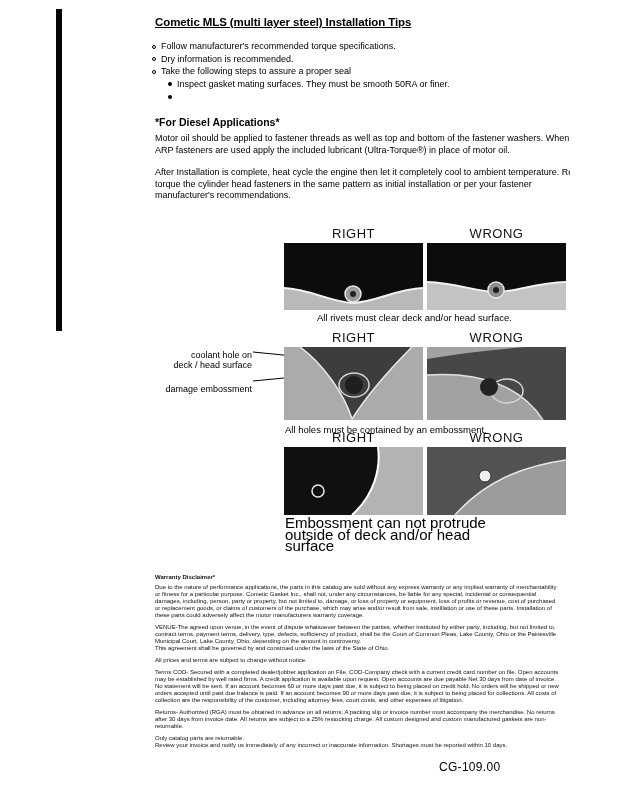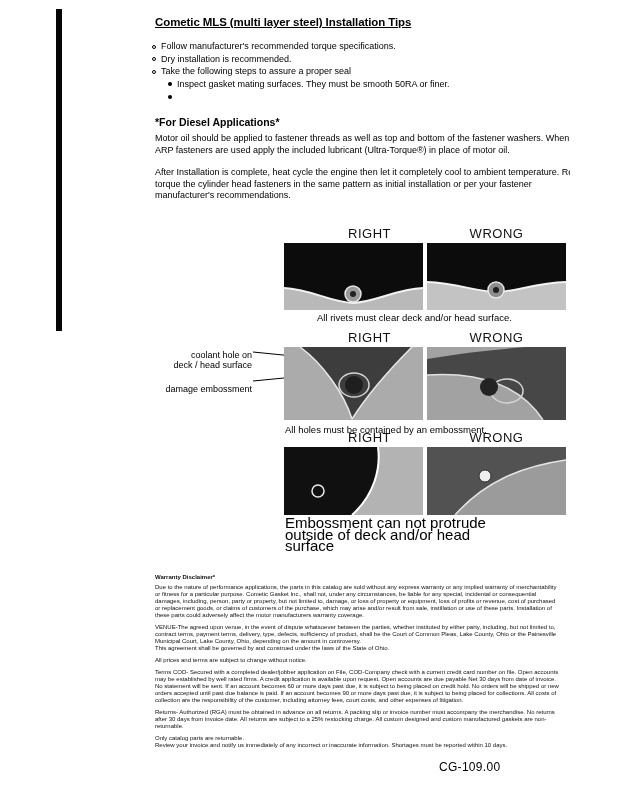--- a/index.html
+++ b/index.html
@@ -30,21 +30,21 @@
   }
   .sub-tips { margin-left:16px; }
 
   .diesel-heading { left:107px; top:116px; font-size:10.5px; font-weight:bold; white-space:nowrap; }
   .body-para { left:107px; width:430px; font-size:9px; line-height:11.5px; }
   .para1 { top:133px; }
   .para2 { top:167px; }
   .para3 { top:207px; }
 
   .diag-label { width:139px; text-align:center; font-size:13px; letter-spacing:0.5px; color:#111; }
-  .lbl-left  { left:252px; }
+  .lbl-left  { left:236px; }
   .lbl-right { left:379px; }
   .row1-lbl { top:226px; }
   .row2-lbl { top:330px; }
   .row3-lbl { top:430px; }
 
   .photo { width:139px; height:67px; overflow:hidden; }
   .photo svg { display:block; width:100%; height:100%; }
   .p-left  { left:236px; }
   .p-right { left:379px; }
   .row1-photo { top:243px; height:67px; }
@@ -78,21 +78,21 @@
 
   <div class="abs title">Cometic MLS (multi layer steel) Installation Tips</div>
 
   <div class="abs tips">
     <div class="tip-row">
       <span class="marker-open"></span>
       <span>Follow manufacturer's recommended torque specifications.</span>
     </div>
     <div class="tip-row">
       <span class="marker-open"></span>
-      <span>Dry installation is recommended.</span>
+      <span>Dry information is recommended.</span>
     </div>
     <div class="tip-row">
       <span class="marker-open"></span>
       <span>Take the following steps to assure a proper seal</span>
     </div>
     <div class="sub-tips">
       <div class="tip-row">
         <span class="marker-filled"></span>
         <span>Inspect gasket mating surfaces.  They must be smooth 50RA or finer.</span>
       </div>

